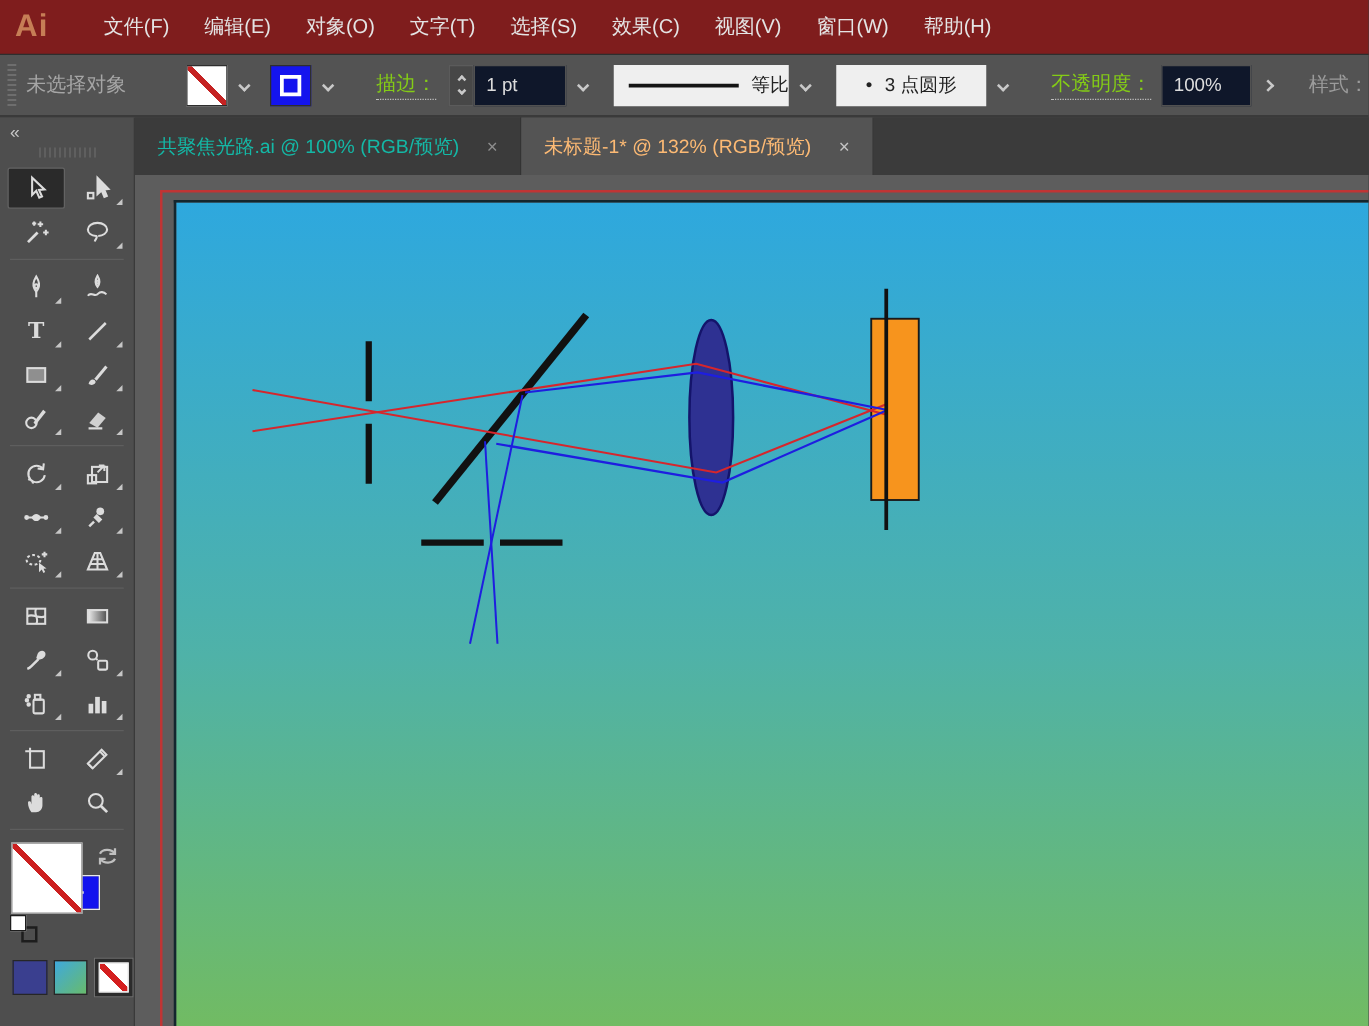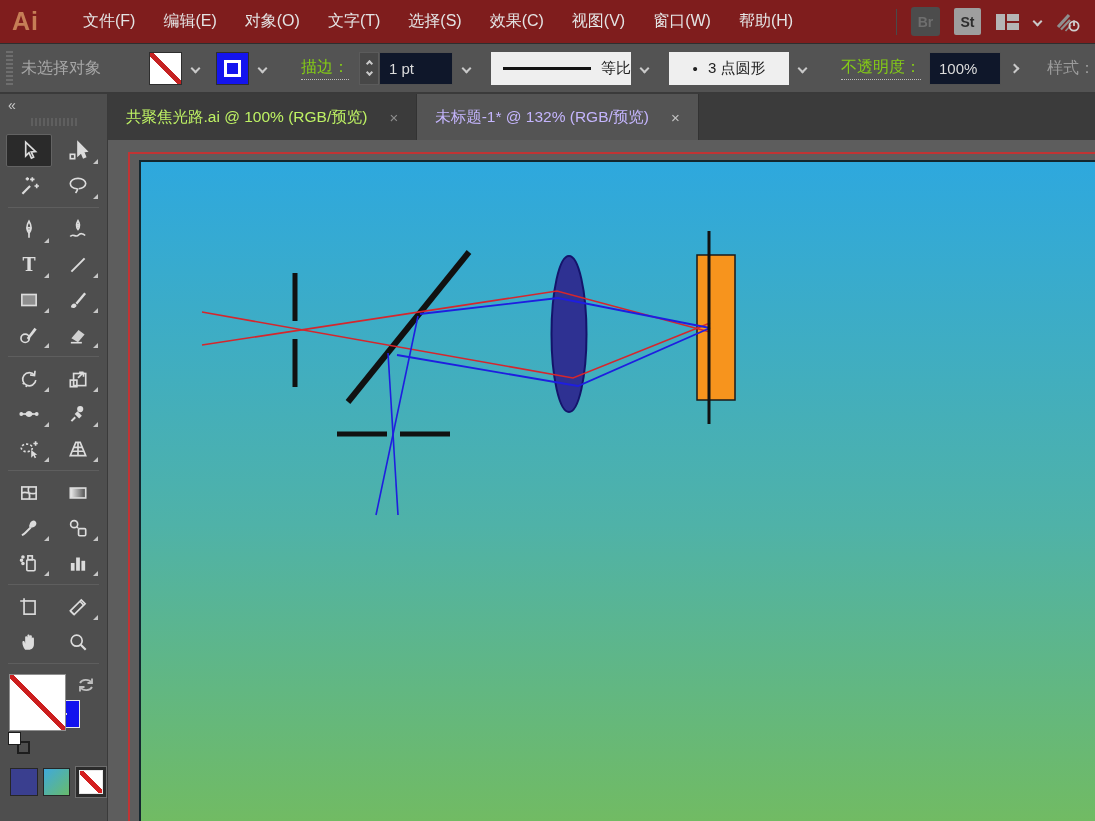--- a/index.html
+++ b/index.html
@@ -51,24 +51,24 @@
   .white-box { height:33px; background:#EFEFEF; display:flex; align-items:center;
     color:#222; font-size:15px; cursor:pointer; }
   .stroke-line { width:88px; height:3px; background:#141414; margin:0 10px 0 12px; }
   .gap8{margin-left:8px;} .gap20{margin-left:20px;} .gap26{margin-left:26px;} .gap12{margin-left:12px;}
 
   
   .tabbar { position:absolute; left:108px; top:94px; width:987px; height:46px; background:#3B3B3B;
     display:flex; }
   .tab { height:46px; display:flex; align-items:center; padding:0 18px; cursor:pointer;
     border-right:1px solid #333333; }
-  .tab .title { font-size:15.5px; color:#bef264; }
+  .tab .title { font-size:15.5px; color:#14b8a6; }
   .tab .close { margin-left:22px; color:#8E8E8E; font-size:15px; cursor:pointer; }
   .tab.active { background:#545454; }
-  .tab.active .title { color:#c4b5fd; }
+  .tab.active .title { color:#fdba74; }
   .tab.active .close { color:#C4C4C4; }
 
   
   .toolbar { position:absolute; left:0; top:94px; width:108px; height:727px;
     background:#4E4E4E; border-right:1px solid #3A3A3A; overflow:hidden; }
   .tb-collapse { height:22px; display:flex; align-items:center; padding-left:8px;
     color:#C9C9C9; font-size:14px; cursor:pointer; }
   .tb-ridges { width:46px; height:8px; margin:2px auto 8px auto;
     background:repeating-linear-gradient(90deg,#5F5F5F 0 2px,transparent 2px 4px); }
   .trow { display:flex; justify-content:center; gap:3px; margin:2px 0; }
@@ -123,38 +123,20 @@
       <span>文件(F)</span>
       <span>编辑(E)</span>
       <span>对象(O)</span>
       <span>文字(T)</span>
       <span>选择(S)</span>
       <span>效果(C)</span>
       <span>视图(V)</span>
       <span>窗口(W)</span>
       <span>帮助(H)</span>
     </nav>
-    <div class="menubar-right">
-      <div class="mb-sep"></div>
-      <div class="br-btn">Br</div>
-      <div class="st-btn">St</div>
-      <svg width="25" height="20" viewBox="0 0 25 20">
-        <rect x="1" y="2" width="9" height="16" fill="#B5B5B5"></rect>
-        <rect x="12" y="2" width="12" height="7" fill="#B5B5B5"></rect>
-        <rect x="12" y="11" width="12" height="7" fill="#B5B5B5"></rect>
-      </svg>
-      <span class="chev"></span>
-      <svg width="26" height="22" viewBox="0 0 26 22">
-        <path d="M3 16 L14 4" stroke="#8F8F8F" stroke-width="3.2" fill="none"></path>
-        <path d="M6 18.5 L15 9" stroke="#8F8F8F" stroke-width="2.2" fill="none"></path>
-        <path d="M10.5 20 L16 14" stroke="#8F8F8F" stroke-width="1.6" fill="none"></path>
-        <circle cx="19" cy="15" r="4.6" stroke="#CFCFCF" stroke-width="1.8" fill="none"></circle>
-        <path d="M19 9.5 V15" stroke="#CFCFCF" stroke-width="1.8" fill="none"></path>
-      </svg>
-    </div>
   </header>
 
   <div class="controlbar">
     <div class="cb-handle"></div>
     <span class="no-sel">未选择对象</span>
 
     <div class="swatch-btn fill-none"></div>
     <div class="chev-btn">
         <span class="chev"></span>
       </div>

